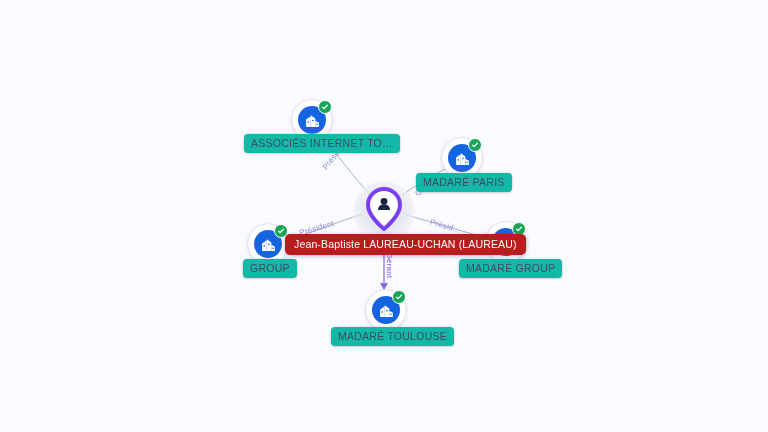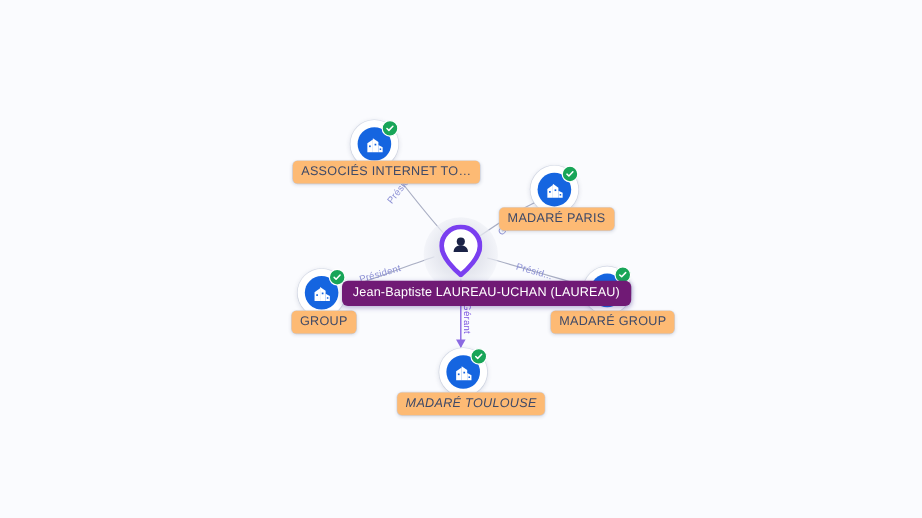--- a/index.html
+++ b/index.html
@@ -67,21 +67,21 @@
     display: flex;
     align-items: center;
     justify-content: center;
     box-sizing: border-box;
   }
   .verified-badge svg { display:block; }
 
   
   .node-label {
     position: absolute;
-    background: #fdba74;
+    background: #14b8a6;
     color: #3f4a68;
     font-size: 10.5px;
     letter-spacing: 0.25px;
     padding: 3px 7px 4px 7px;
     border-radius: 4px;
     white-space: nowrap;
     box-shadow: 0 1px 3px rgba(40,50,90,0.16), 0 0 0 0.5px rgba(210,216,230,0.7);
     cursor: pointer;
     font-family: "Liberation Sans", sans-serif;
   }
@@ -106,21 +106,21 @@
     left: 13px;
     top: 6px;
     width: 36px;
     height: 44px;
   }
   .person-pin svg { display:block; }
 
   
   .main-label {
     position: absolute;
-    background: #701a75;
+    background: #b91c1c;
     color: #ffffff;
     font-size: 10.5px;
     letter-spacing: 0.15px;
     padding: 4px 9px 5px 9px;
     border-radius: 5px;
     white-space: nowrap;
     box-shadow: 0 1px 4px rgba(60,40,140,0.35);
     cursor: pointer;
     font-family: "Liberation Sans", sans-serif;
   }
@@ -253,21 +253,21 @@
         <rect x="11.5" y="11" width="2" height="2" fill="#1565e0"></rect>
         <rect x="17.5" y="16.5" width="1.8" height="1.8" fill="#1565e0"></rect>
       </svg>
     </div>
     <div class="verified-badge">
       <svg width="8" height="8" viewBox="0 0 12 12">
           <path d="M2.2 6.2 L4.6 8.5 L9.6 3.3" stroke="#ffffff" stroke-width="1.9" fill="none" stroke-linecap="round" stroke-linejoin="round"></path>
         </svg>
     </div>
   </div>
-  <div class="node-label" style="left:331px; top:327px;font-style:italic;">MADARÉ TOULOUSE</div>
+  <div class="node-label" style="left:331px; top:327px;">MADARÉ TOULOUSE</div>
 
   <div class="person-node" style="left:353px; top:181px;">
     <div class="person-halo"></div>
     <div class="person-pin">
       <svg width="36" height="44" viewBox="0 0 36 44">
         <path d="M18 2 C9.2 2 2 9.2 2 18 C2 27.5 13 38 18 42 C23 38 34 27.5 34 18 C34 9.2 26.8 2 18 2 Z" fill="#ffffff" stroke="#7a3ff0" stroke-width="4"></path>
         <circle cx="18" cy="17.5" r="11" fill="#ffffff"></circle>
         <g transform="translate(18,17.5)">
           <circle cx="0" cy="-3.2" r="3.4" fill="#1b2347"></circle>
           <path d="M -6 5.6 C -6 1.6 -3.2 -0.2 0 -0.2 C 3.2 -0.2 6 1.6 6 5.6 Z" fill="#1b2347"></path>

